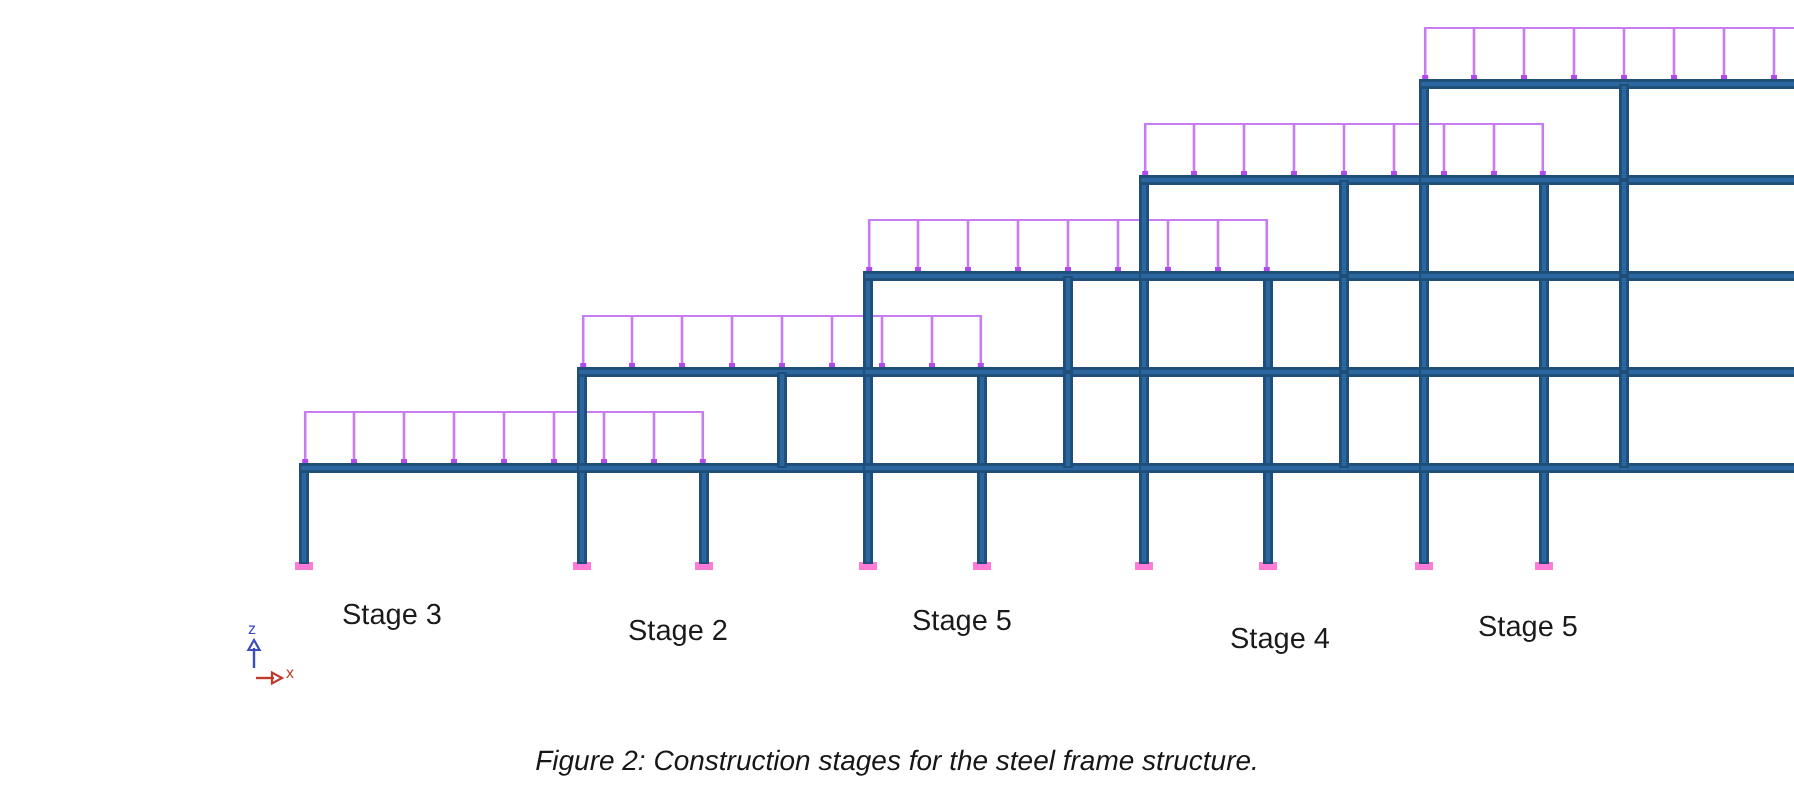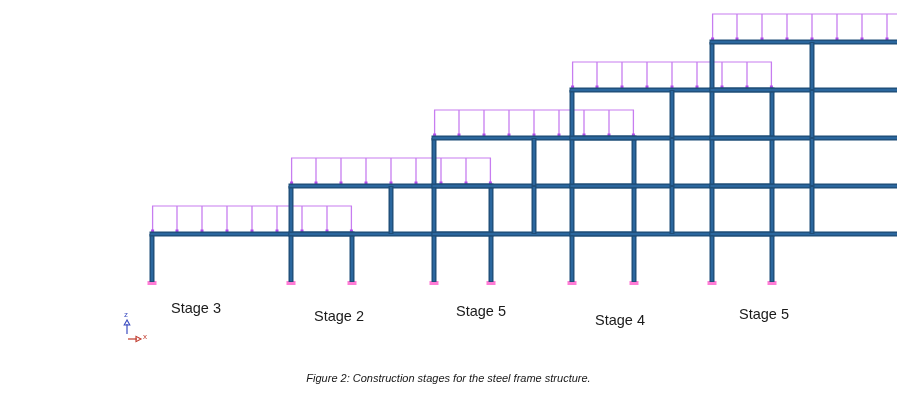--- a/index.html
+++ b/index.html
@@ -9,21 +9,21 @@
     position:relative;overflow:hidden;
   }
   #figure-canvas{position:absolute;left:0;top:0;width:897px;height:406px;}
   .stage-label{
     position:absolute;font-size:14.5px;color:#1a1a1a;
     white-space:nowrap;text-align:center;
     font-family:"Liberation Sans",sans-serif;
   }
   #caption{
     position:absolute;left:0;top:372px;width:897px;
-    text-align:center;font-style:italic;font-size:11px;
+    text-align:center;font-style:italic;font-size:14px;
     color:#161616;font-family:"Liberation Sans",sans-serif;
   }
   #axis-triad{position:absolute;left:118px;top:311px;width:46px;height:34px;}
   .axis-text{position:absolute;font-size:8px;font-family:"Liberation Sans",sans-serif;}
 </style>
 </head>
 <body>
 
 <svg id="figure-canvas" viewBox="0 0 897 406">
   <rect x="0" y="0" width="897" height="406" fill="#ffffff"></rect>
@@ -222,21 +222,21 @@
         <rect x="810.9" y="139" width="2.2" height="46" fill="#2E6CA4" opacity="0.85"></rect>
         <rect x="809.5" y="186" width="5" height="48" fill="#1F4E79"></rect>
         <rect x="810.9" y="187" width="2.2" height="46" fill="#2E6CA4" opacity="0.85"></rect>
       </g>
     </g>
 </svg>
 
 <div class="stage-label" style="left: 136px; top: 300px; width: 120px;">Stage 3</div>
 <div class="stage-label" style="left: 279px; top: 308px; width: 120px;">Stage 2</div>
 <div class="stage-label" style="left: 421px; top: 303px; width: 120px;">Stage 5</div>
-<div class="stage-label" style="left: 560px; top: 312px; width: 120px;">Stage 4</div>
+<div class="stage-label" style="left: 580px; top: 312px; width: 120px;">Stage 4</div>
 <div class="stage-label" style="left: 704px; top: 306px; width: 120px; text-align: center;">Stage 5</div>
 
 <div id="axis-triad">
   <svg width="46" height="34" viewBox="0 0 46 34">
     <g>
       <line x1="9" y1="23" x2="9" y2="13" stroke="#3B4CC0" stroke-width="1.2"></line>
       <polygon points="9,9 6.2,14 11.8,14" fill="none" stroke="#3B4CC0" stroke-width="1.1"></polygon>
     </g>
     <g>
       <line x1="10" y1="28" x2="19" y2="28" stroke="#C0392B" stroke-width="1.2"></line>

